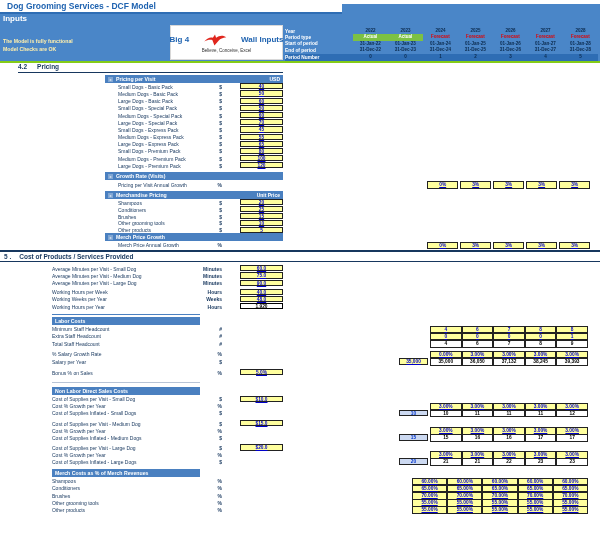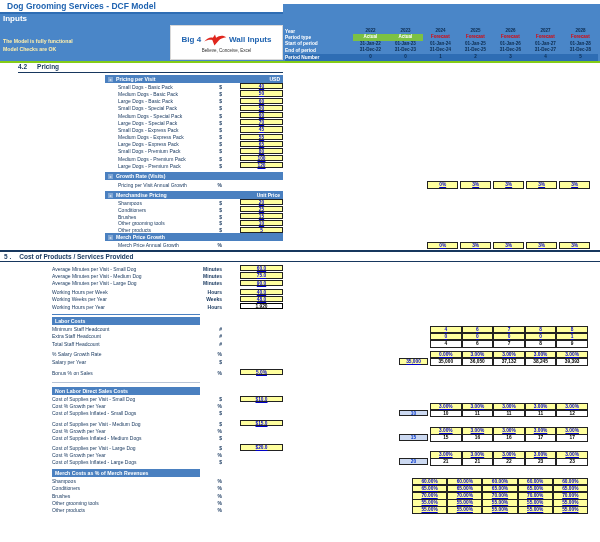--- a/index.html
+++ b/index.html
@@ -1,27 +1,27 @@
 <!DOCTYPE html>
 <html><head>
 <meta charset="utf-8">
 <style>
   html,body{margin:0;padding:0;width:600px;height:542px;overflow:hidden;background:#fff;}
   .sheet{position:relative;width:600px;height:542px;background:#fff;font-family:"Liberation Sans",sans-serif;overflow:hidden;}
 
   
   .strip{position:absolute;left:283px;top:4px;width:317px;height:10px;background:#4a86c8;}
-  .title-row{position:absolute;left:0;top:0;width:283px;height:12px;border-bottom:2px solid #2e6db4;background:#fff;}
+  .title-row{position:absolute;left:0;top:0;width:342px;height:12px;border-bottom:2px solid #2e6db4;background:#fff;}
   .doc-title{position:absolute;left:7px;top:1px;font-size:8.5px;font-weight:bold;color:#1f63b0;white-space:nowrap;}
   .header-block{position:absolute;left:0;top:14px;width:600px;height:47px;background:#4a86c8;border-bottom:2px solid #84cc16;padding-left:27px;}
   .inputs-label{position:absolute;left:3px;top:0px;font-size:8px;font-weight:bold;color:#fff;}
   .status-line{position:absolute;left:3px;font-size:5.2px;font-weight:bold;color:#ffefad;white-space:nowrap;}
   .s1{top:24px;} .s2{top:32px;}
   .logo{position:absolute;left:170px;top:11px;width:111px;height:33px;background:#fff;border:0.5px solid #d8d8d8;display:flex;flex-direction:column;align-items:center;justify-content:center;}
-  .logo-top{display:flex;align-items:center;gap:1px;font-size:8px;font-weight:bold;color:#1f63b0;white-space:nowrap;}
+  .logo-top{display:flex;align-items:center;gap:13px;font-size:8px;font-weight:bold;color:#1f63b0;white-space:nowrap;}
   .eagle{width:24px;height:14px;margin:0 1px;}
   .logo-tag{font-size:4.5px;color:#333;margin-top:1px;white-space:nowrap;}
 
   .periods{position:absolute;left:285px;top:14px;width:313px;}
   .prow{display:grid;grid-template-columns:68px repeat(7,35px);height:6.4px;align-items:center;}
   .prow.pnum{background:#2e6db4;height:7px;}
   .plabel{font-size:4.8px;font-weight:bold;color:#fff;white-space:nowrap;}
   .pcell{font-size:4.5px;font-weight:bold;color:#0b2a4d;text-align:center;white-space:nowrap;line-height:6.2px;}
   .pcell.actual{background:#7cc143;color:#fff;}
   .pcell.forecast{color:#e00000;}

